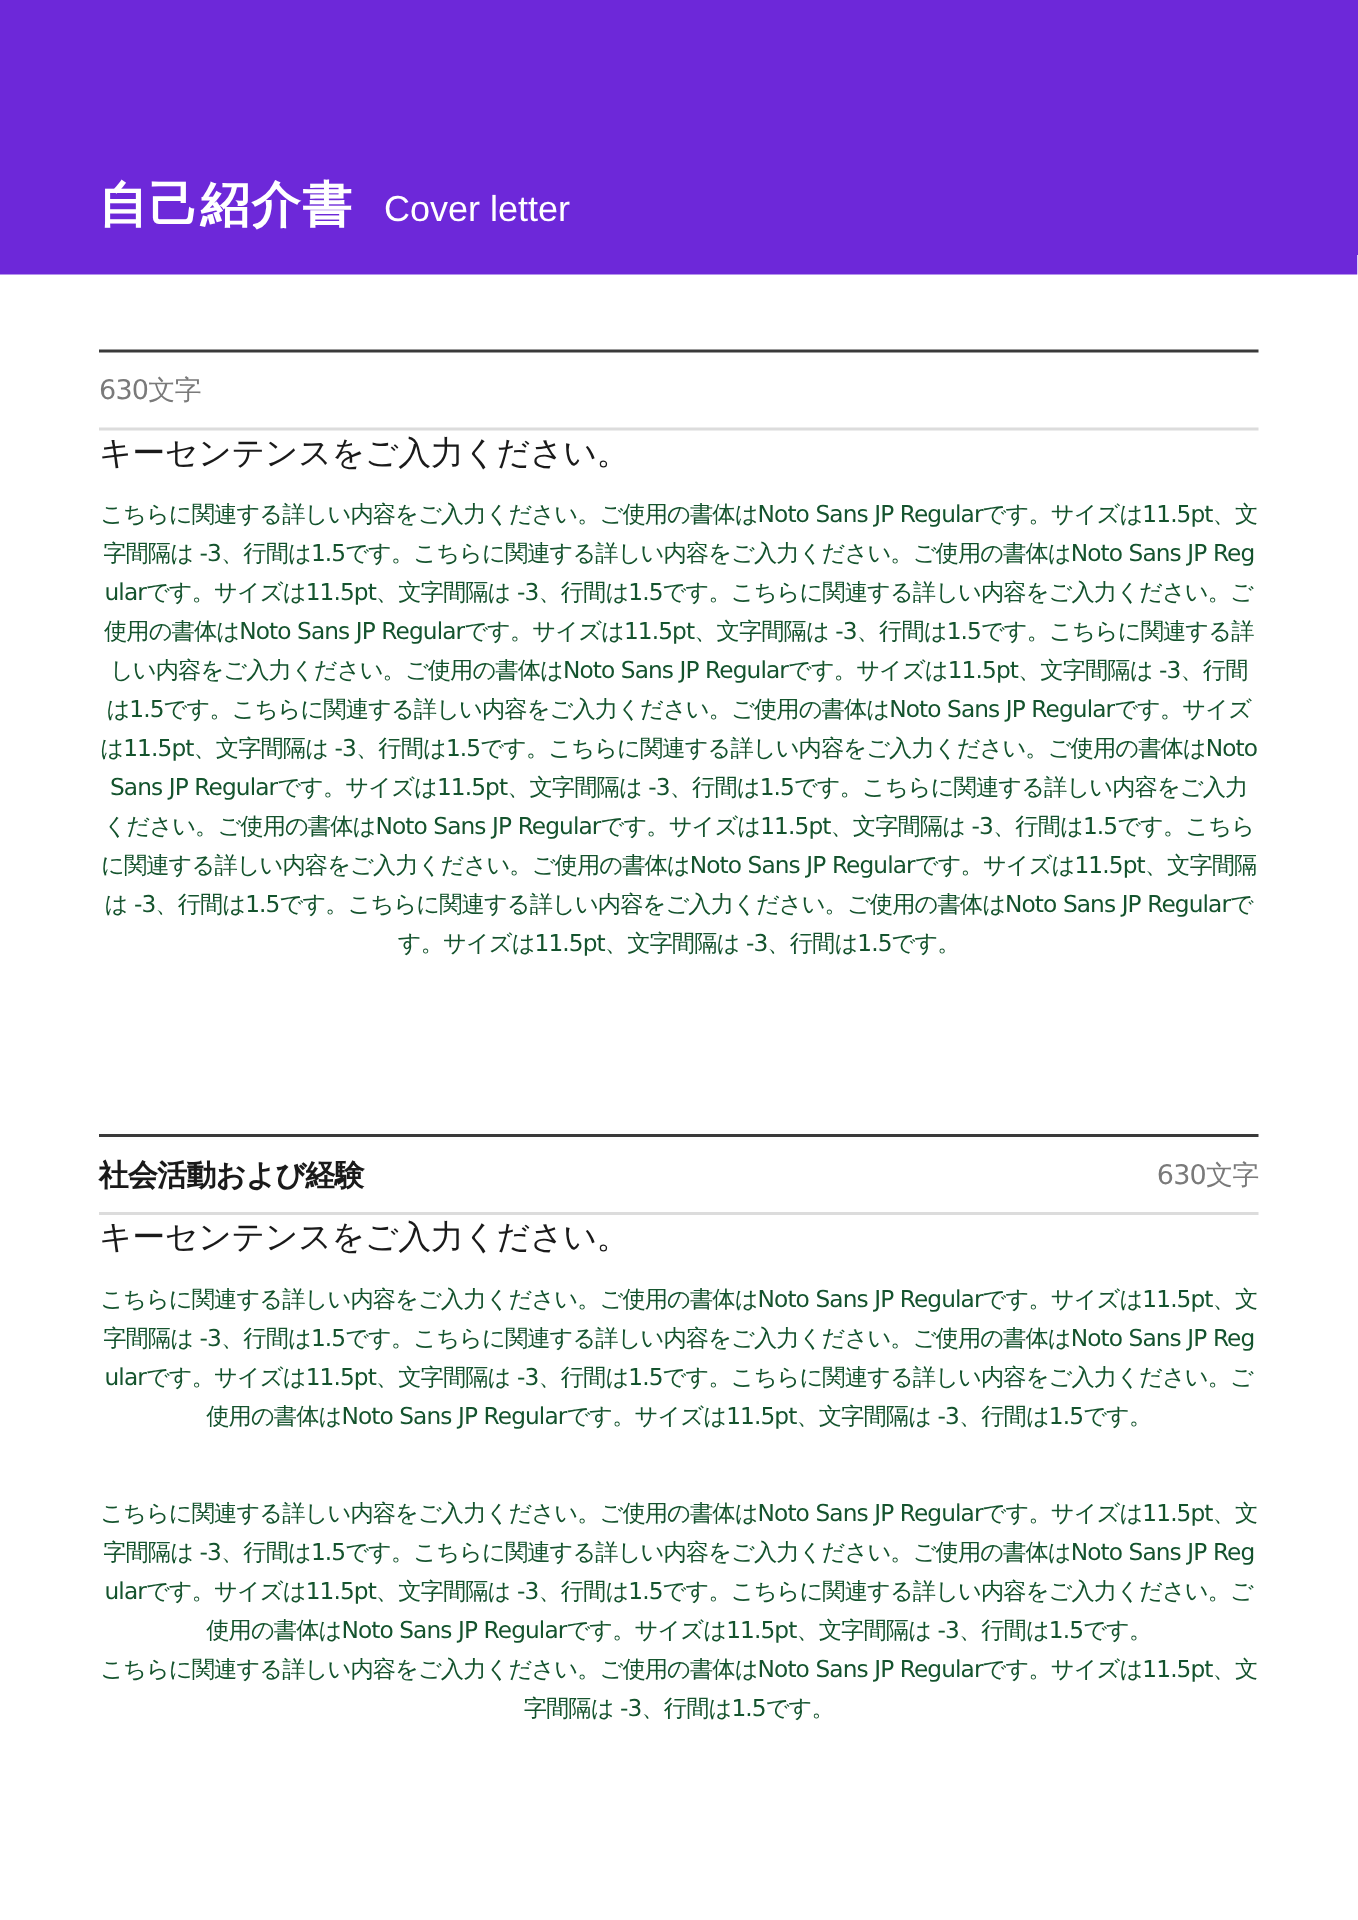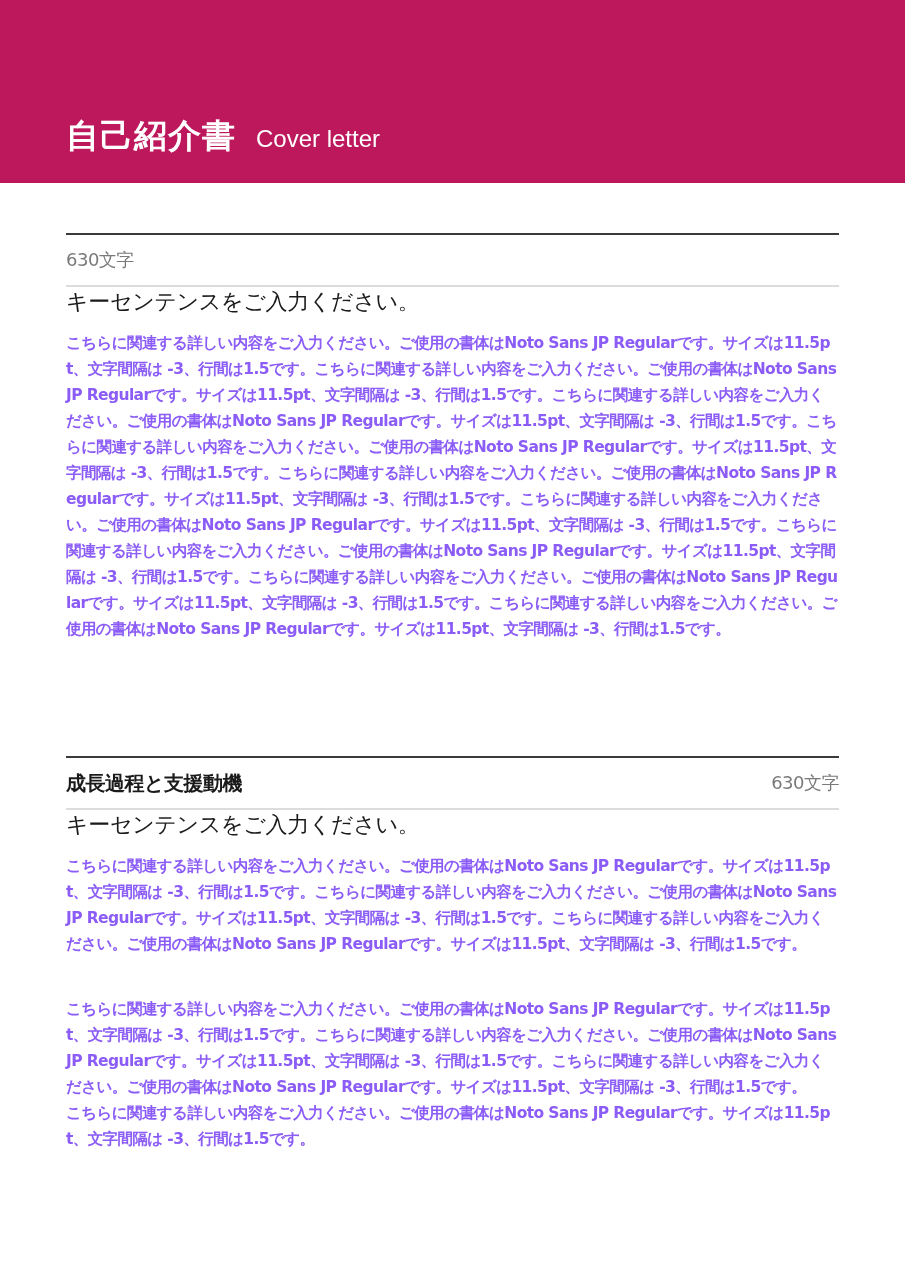--- a/index.html
+++ b/index.html
@@ -1,39 +1,39 @@
 <!DOCTYPE html>
 <html><head>
 <meta charset="utf-8">
 <style>
   html, body { margin:0; padding:0; }
   body {
     width:905px; height:1280px; background:#ffffff; overflow:hidden;
     font-family:"DejaVu Sans","Liberation Sans",sans-serif; color:#1a1a1a;
   }
   .header {
-    height:183px; background:#be185d; position:relative;
+    height:183px; background:#6d28d9; position:relative;
   }
   .header-inner {
     position:absolute; left:66px; top:114px; display:flex; align-items:baseline;
   }
   .title-ja { font-size:33px; font-weight:bold; color:#ffffff; letter-spacing:1px; }
   .title-en { font-size:24px; color:#ffffff; margin-left:20px; font-family:Liberation Sans, sans-serif; }
   .section { position:absolute; left:66px; width:773px; }
   .sec-top-rule { height:2px; background:#3a3a3a; }
   .sec-head {
     height:50px; display:flex; align-items:center; justify-content:space-between;
   }
   .sec-title { font-size:20px; font-weight:bold; color:#1a1a1a; letter-spacing:-0.5px; }
   .sec-count { font-size:18px; font-weight:normal; color:#7a7a7a; letter-spacing:-0.5px; }
   .sec-rule { height:2px; background:#dcdcdc; }
   .key { font-size:22px; color:#1a1a1a; letter-spacing:-0.3px; }
   .para {
-    font-size:15.5px; line-height:26px; color:#8b5cf6; margin-top:13px;
-    letter-spacing:-0.6px; text-align:left; word-break:break-all;font-weight:bold;
+    font-size:15.5px; line-height:26px; color:#14532d; margin-top:13px;
+    letter-spacing:-0.6px; text-align:center; word-break:break-all;
   }
   .para + .para { margin-top:0; }
   .gap { height:26px; }
 </style>
 </head>
 <body>
 
 <div class="header">
   <div class="header-inner">
     <span class="title-ja">自己紹介書</span>
@@ -47,21 +47,21 @@
     <span class="sec-count">630文字</span>
   </div>
   <div class="sec-rule"></div>
   <div class="key">キーセンテンスをご入力ください。</div>
   <div class="para">こちらに関連する詳しい内容をご入力ください。ご使用の書体はNoto Sans JP Regularです。サイズは11.5pt、文字間隔は -3、行間は1.5です。こちらに関連する詳しい内容をご入力ください。ご使用の書体はNoto Sans JP Regularです。サイズは11.5pt、文字間隔は -3、行間は1.5です。こちらに関連する詳しい内容をご入力ください。ご使用の書体はNoto Sans JP Regularです。サイズは11.5pt、文字間隔は -3、行間は1.5です。こちらに関連する詳しい内容をご入力ください。ご使用の書体はNoto Sans JP Regularです。サイズは11.5pt、文字間隔は -3、行間は1.5です。こちらに関連する詳しい内容をご入力ください。ご使用の書体はNoto Sans JP Regularです。サイズは11.5pt、文字間隔は -3、行間は1.5です。こちらに関連する詳しい内容をご入力ください。ご使用の書体はNoto Sans JP Regularです。サイズは11.5pt、文字間隔は -3、行間は1.5です。こちらに関連する詳しい内容をご入力ください。ご使用の書体はNoto Sans JP Regularです。サイズは11.5pt、文字間隔は -3、行間は1.5です。こちらに関連する詳しい内容をご入力ください。ご使用の書体はNoto Sans JP Regularです。サイズは11.5pt、文字間隔は -3、行間は1.5です。こちらに関連する詳しい内容をご入力ください。ご使用の書体はNoto Sans JP Regularです。サイズは11.5pt、文字間隔は -3、行間は1.5です。</div>
 </div>
 
 <div class="section" style="top:756px;">
   <div class="sec-top-rule"></div>
   <div class="sec-head">
-    <span class="sec-title">成長過程と支援動機</span>
+    <span class="sec-title">社会活動および経験</span>
     <span class="sec-count">630文字</span>
   </div>
   <div class="sec-rule"></div>
   <div class="key">キーセンテンスをご入力ください。</div>
   <div class="para">こちらに関連する詳しい内容をご入力ください。ご使用の書体はNoto Sans JP Regularです。サイズは11.5pt、文字間隔は -3、行間は1.5です。こちらに関連する詳しい内容をご入力ください。ご使用の書体はNoto Sans JP Regularです。サイズは11.5pt、文字間隔は -3、行間は1.5です。こちらに関連する詳しい内容をご入力ください。ご使用の書体はNoto Sans JP Regularです。サイズは11.5pt、文字間隔は -3、行間は1.5です。</div>
   <div class="gap"></div>
   <div class="para">こちらに関連する詳しい内容をご入力ください。ご使用の書体はNoto Sans JP Regularです。サイズは11.5pt、文字間隔は -3、行間は1.5です。こちらに関連する詳しい内容をご入力ください。ご使用の書体はNoto Sans JP Regularです。サイズは11.5pt、文字間隔は -3、行間は1.5です。こちらに関連する詳しい内容をご入力ください。ご使用の書体はNoto Sans JP Regularです。サイズは11.5pt、文字間隔は -3、行間は1.5です。</div>
   <div class="para">こちらに関連する詳しい内容をご入力ください。ご使用の書体はNoto Sans JP Regularです。サイズは11.5pt、文字間隔は -3、行間は1.5です。</div>
 </div>
 

